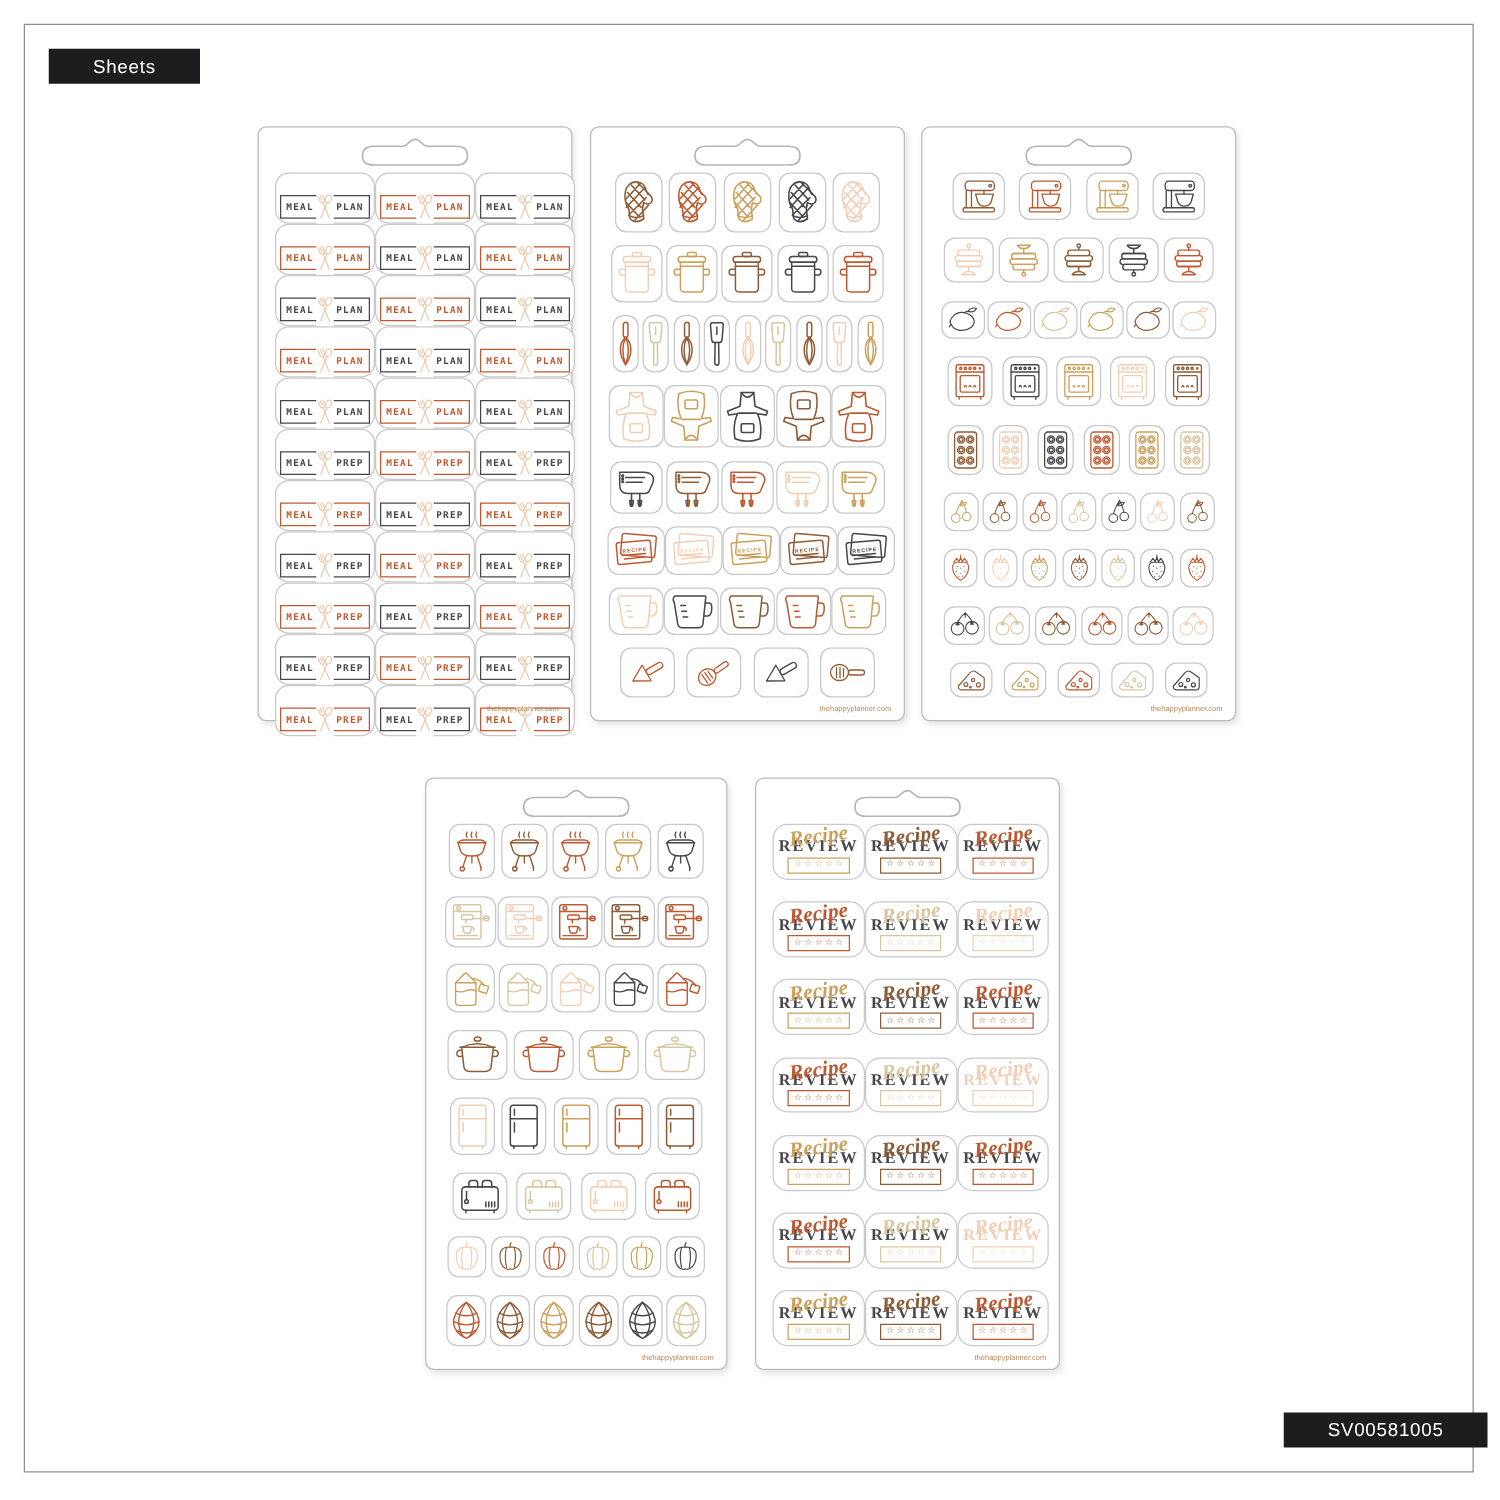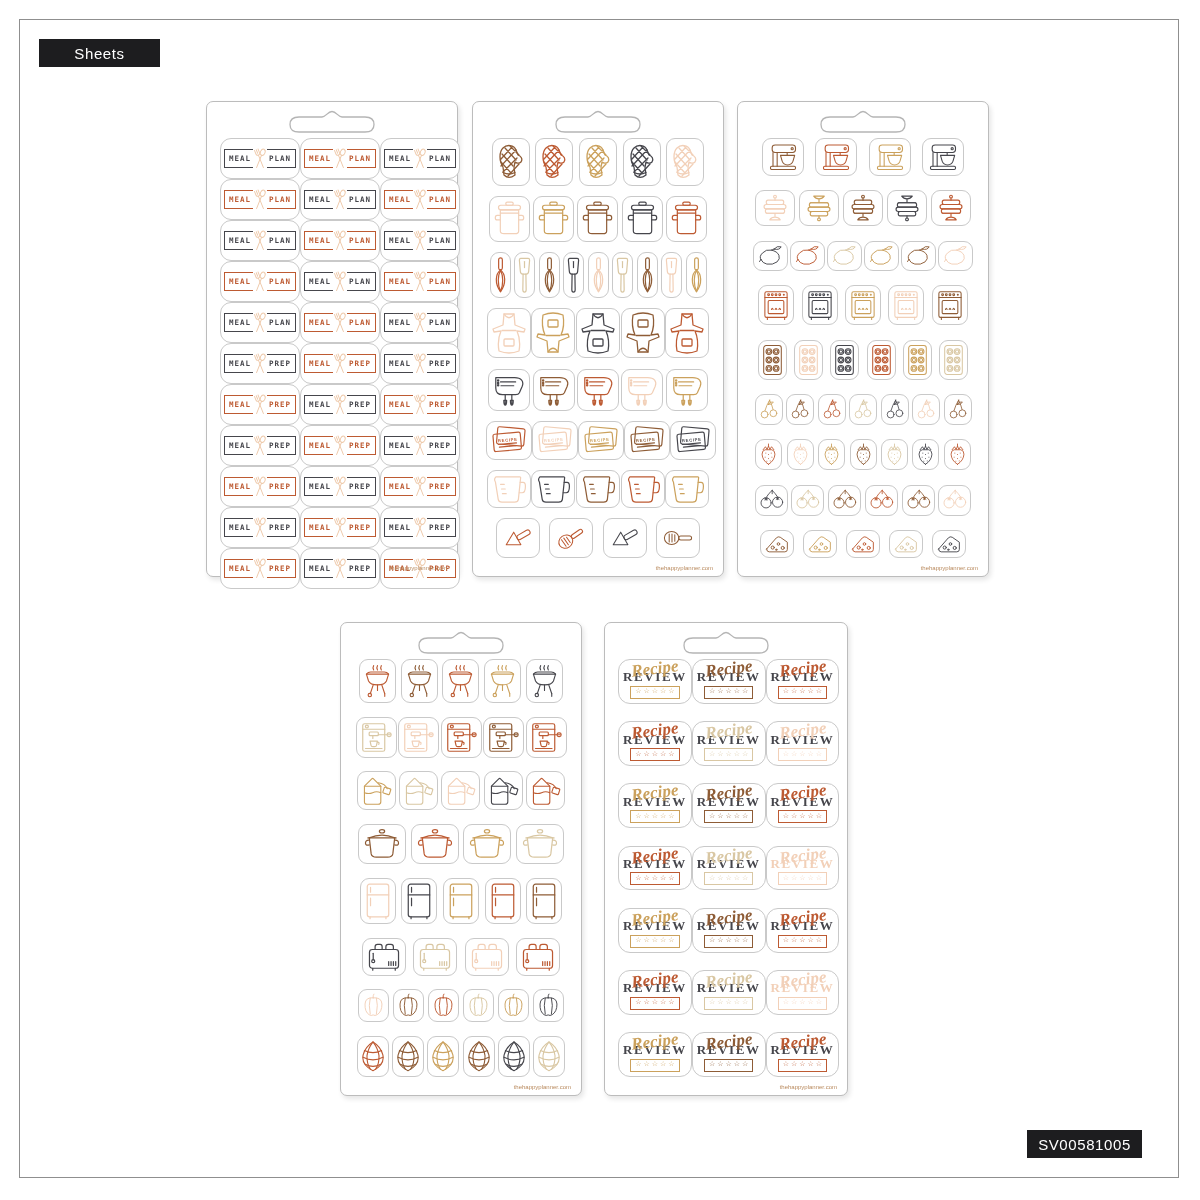--- a/index.html
+++ b/index.html
@@ -2,37 +2,37 @@
 <html><head>
 <meta charset="utf-8">
 <style>
   html,body{margin:0;padding:0;background:#fff;}
   #canvas{position:relative;width:1200px;height:1200px;background:#fff;overflow:hidden;
           font-family:"Liberation Sans",sans-serif;}
   .frame{position:absolute;left:19px;top:19px;width:1158px;height:1157px;border:1px solid #8f8f8f;}
   .badge{position:absolute;background:#1d1d1f;color:#fff;display:flex;align-items:center;
          justify-content:center;font-size:15px;letter-spacing:.6px;}
   .badge-top{left:39px;top:39px;width:121px;height:28px;}
-  .badge-bottom{left:1027px;top:1130px;width:115px;height:28px;}
+  .badge-bottom{left:1027px;top:1130px;width:163px;height:28px;}
 
   .sheet{position:absolute;background:#fff;border:1px solid #bcbcbc;border-radius:7px;
          box-shadow:2px 3px 5px rgba(0,0,0,.10);}
   .tab{position:absolute;top:7px;left:50%;transform:translateX(-50%);width:92px;height:26px;}
   .rows{position:absolute;left:13px;right:13px;top:36px;bottom:18px;display:flex;
         flex-direction:column;justify-content:space-between;}
   .row{display:flex;justify-content:space-evenly;align-items:center;}
   .sticker{background:#fff;border:1px solid #c9c9c9;border-radius:9px;display:flex;
            align-items:center;justify-content:center;padding:3px;box-sizing:content-box;}
   .sticker svg.ic{display:block;stroke:currentColor;fill:none;stroke-width:1.3;
                   stroke-linecap:round;stroke-linejoin:round;}
   .rc-title{font-family:"Liberation Sans",sans-serif;font-size:4.2px;letter-spacing:.7px;
             fill:currentColor;stroke:none;text-anchor:middle;font-weight:bold;}
 
   
-  .meal{position:relative;width:76px;height:33px;border-radius:11px;}
+  .meal{position:relative;width:76px;height:33px;border-radius:11px;align-items:flex-end;}
   .meal-inner{position:relative;border:1px solid currentColor;height:17px;width:62px;
               display:flex;align-items:center;justify-content:space-between;padding:0 4px;
               font-family:"DejaVu Sans Mono",monospace;font-size:7.5px;font-weight:bold;
               letter-spacing:1px;line-height:1;}
   .cross-wrap{position:absolute;left:50%;top:50%;transform:translate(-50%,-50%);
               width:20px;height:28px;}
   .cross-bg{position:absolute;left:3px;right:3px;top:0;bottom:0;background:#fff;}
   svg.cross{position:absolute;left:0;top:0;width:100%;height:100%;stroke:#eec9aa;fill:none;
             stroke-width:1.2;stroke-linecap:round;stroke-linejoin:round;}
 

